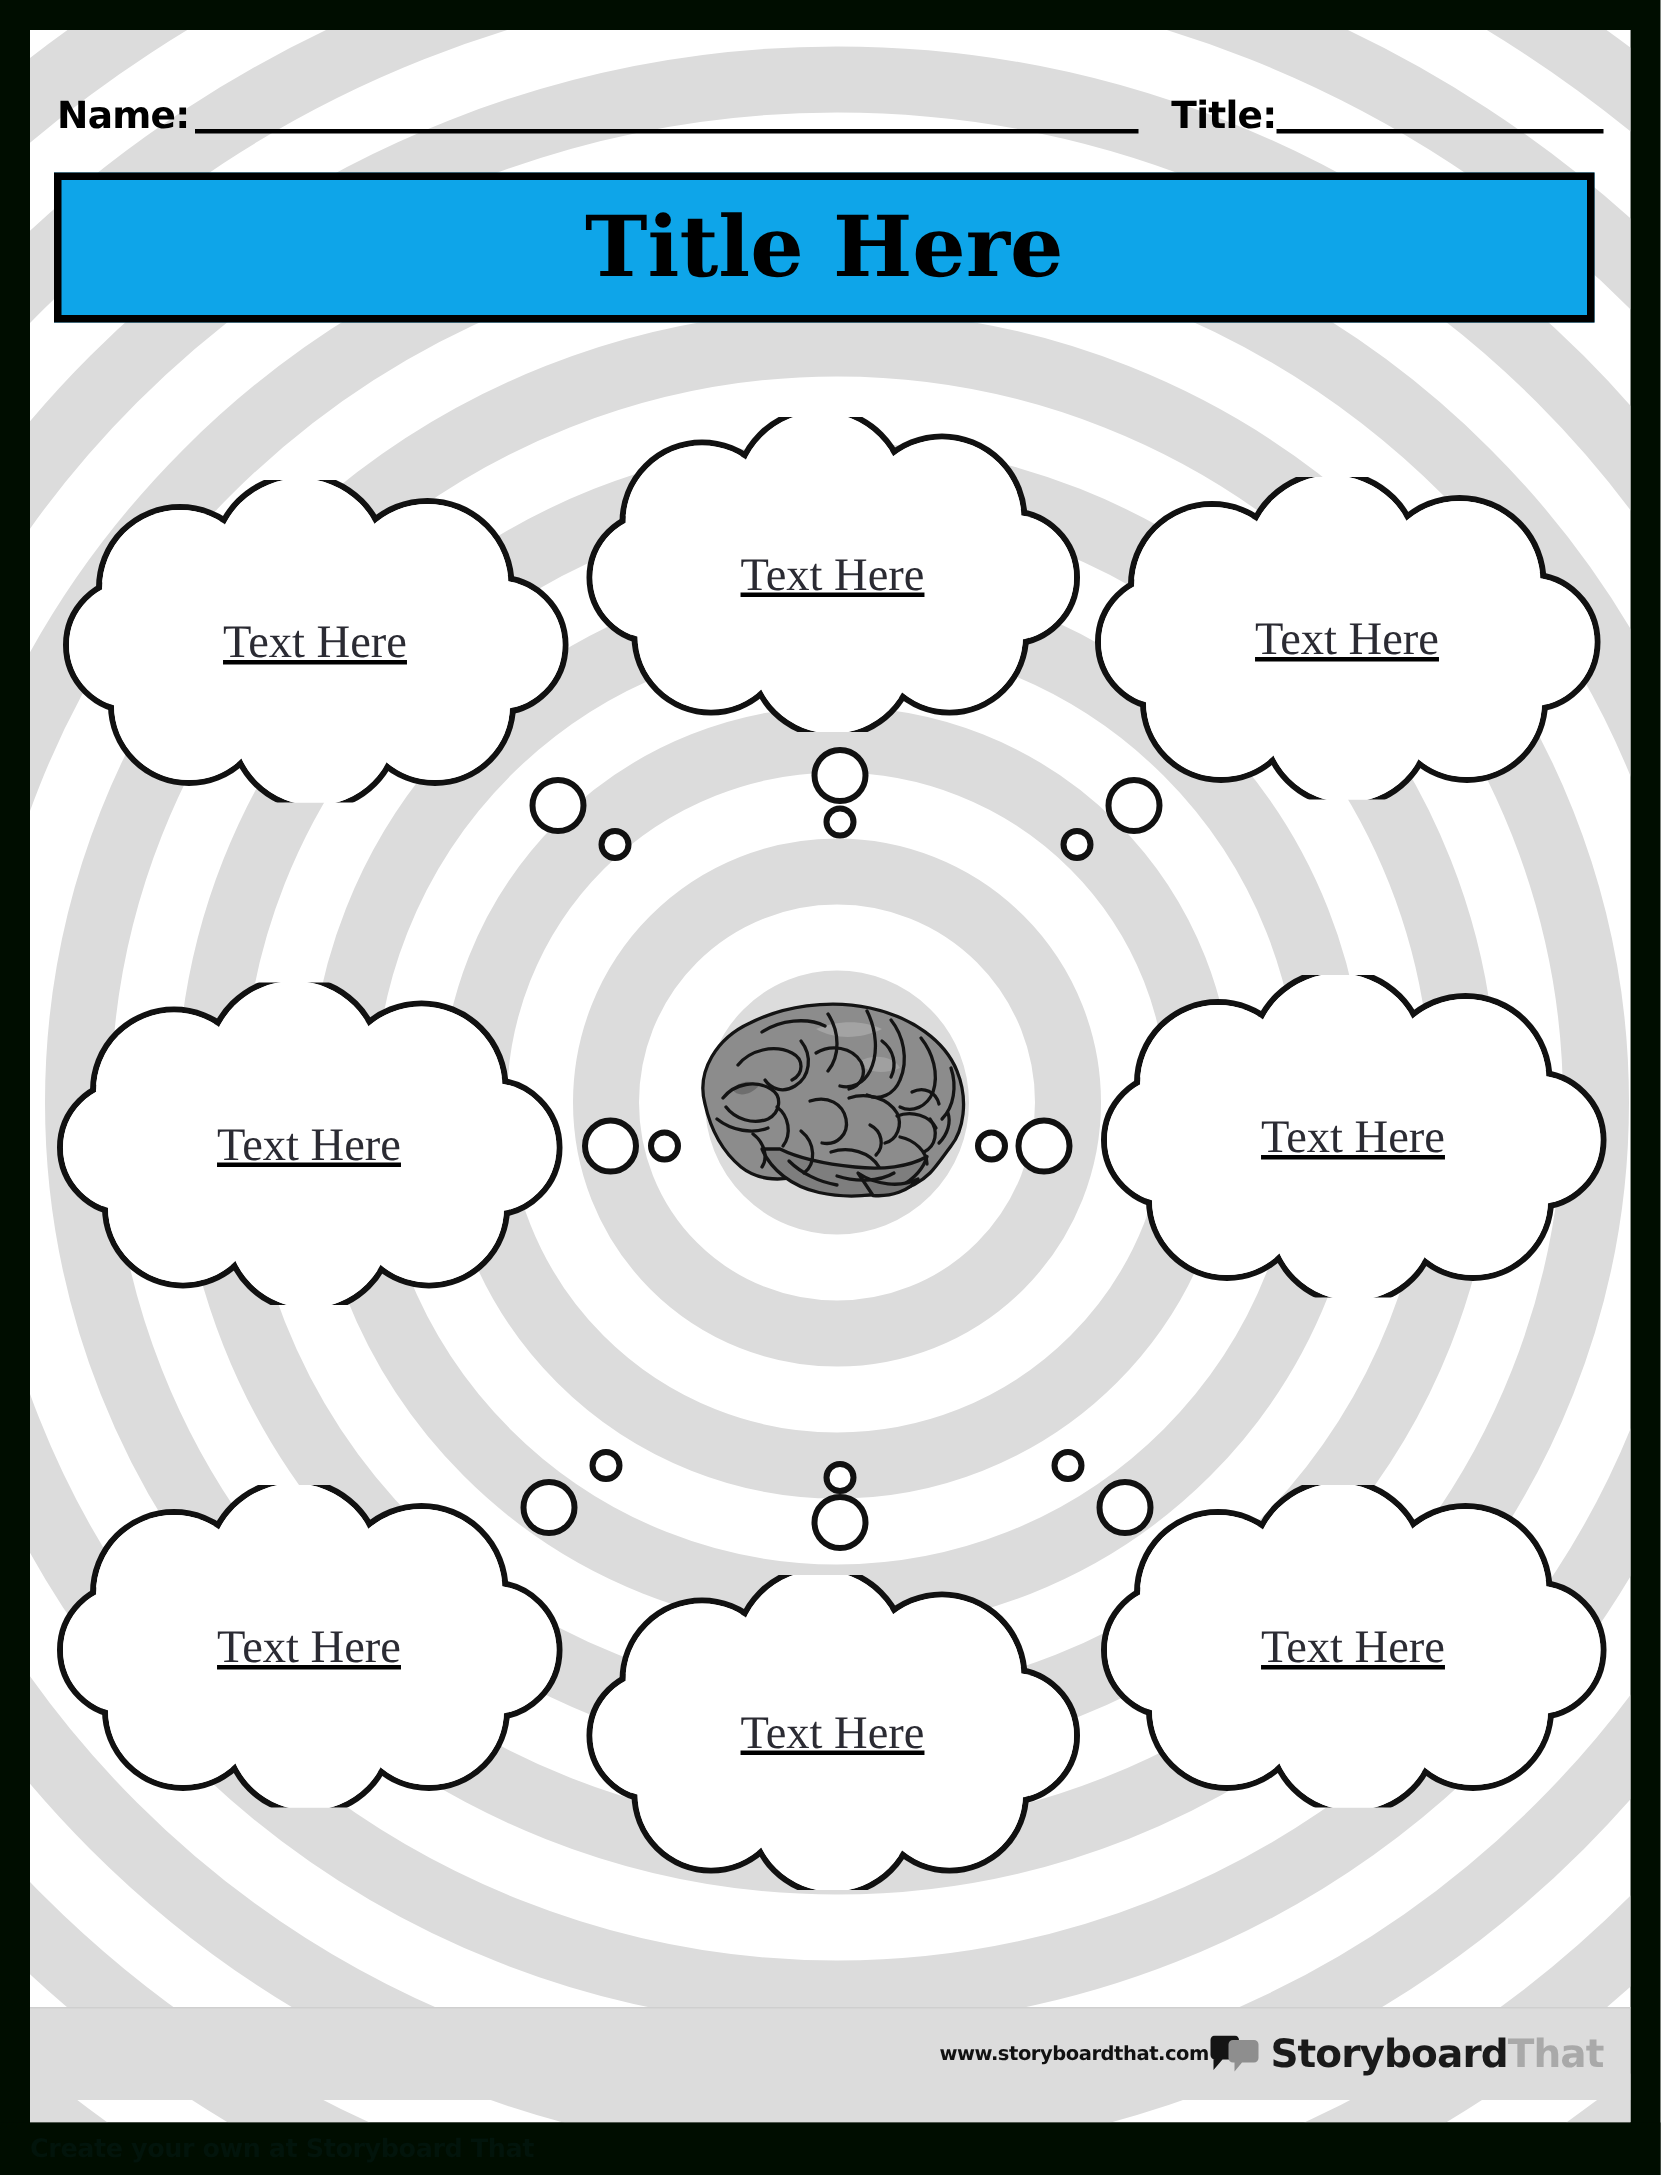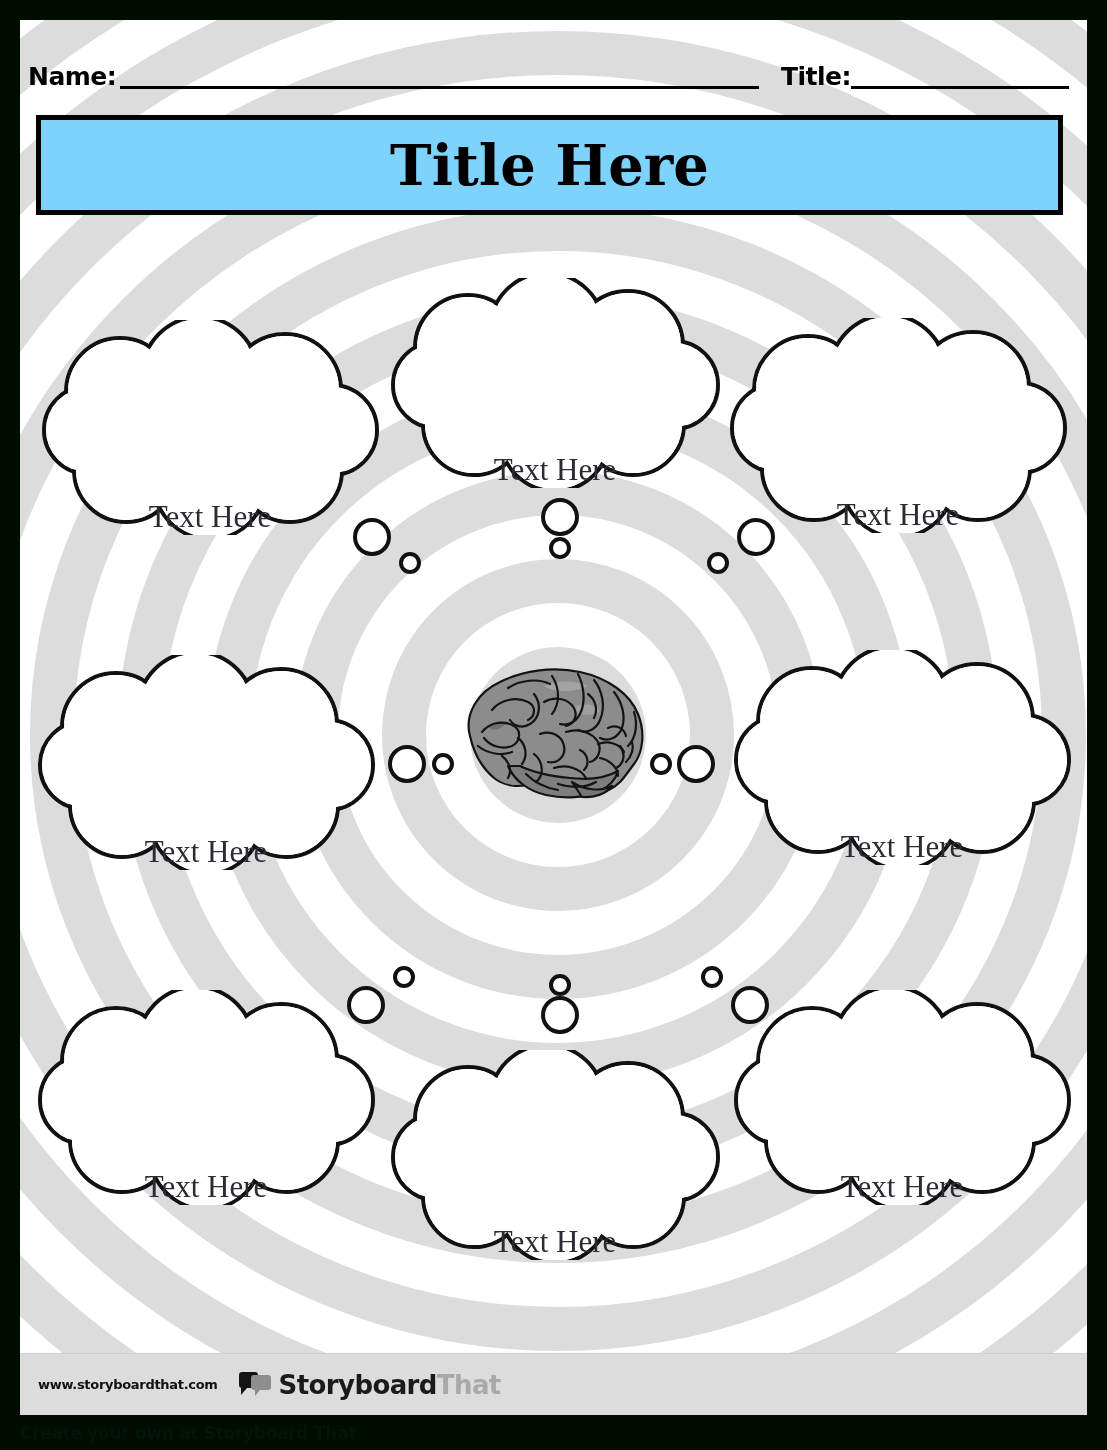--- a/index.html
+++ b/index.html
@@ -20,21 +20,21 @@
   .rings{
     position:absolute; left:0; top:0; width:1067px; height:1395px;
     overflow:hidden;
   }
   .rings svg{display:block;}
 
   
   .hdr{
     position:absolute; left:0; top:0; width:1067px; height:75px;
     display:flex; align-items:flex-end;
-    padding:0 18px 0 8px;
+    padding:0 18px 0 18px;
     box-sizing:border-box;
   }
   .hdr .lbl{
     font-family:"DejaVu Sans", sans-serif;
     font-weight:bold;
     font-size:25px;
     letter-spacing:-0.5px;
     color:#000;
     line-height:1;
     padding-bottom:6px;
@@ -46,41 +46,41 @@
     margin-bottom:6px;
   }
   .rule.name{ flex:1 1 auto; margin-left:4px; margin-right:22px;}
   .rule.date{ width:218px; margin-left:0px;}
 
   
   .titlebox{
     position:absolute;
     left:16px; top:95px;
     width:1027px; height:100px;
-    background:#7dd3fc;
+    background:#0ea5e9;
     border:5px solid #000;
     box-sizing:border-box;
     display:flex; align-items:center; justify-content:center;
   }
   .titlebox .ttl{
     font-family:"DejaVu Serif", serif;
     font-weight:bold;
     font-size:56px;
     color:#000;
     letter-spacing:0px;
     line-height:1;
   }
 
   
   .bubbles{
     position:absolute; left:0; top:0; width:1067px; height:1395px;
   }
   .bubble{
     position:absolute;
-    display:flex; align-items:flex-end; justify-content:center;
+    display:flex; align-items:center; justify-content:center;text-decoration:underline;
   }
   .bubble svg{position:absolute; left:0; top:0;}
   .bubble .btxt{
     position:relative;
     font-family:"Liberation Serif", serif;
     font-size:31px;
     color:#2b2b33;
     white-space:nowrap;
     z-index:2;
   }
@@ -91,28 +91,27 @@
   .brain{
     position:absolute;
     left:428px; top:638px;
     width:220px; height:155px;
   }
   .brain svg{display:block;}
 
   
   .footer{
     position:absolute;
-    left:0; bottom:0;
+    left:0; bottom:15px;
     width:1067px; height:62px;
     background:#dcdcdc;
     border-top:1px solid #cfcfcf;
-    display:flex; align-items:center; justify-content:flex-start;
+    display:flex; align-items:center; justify-content:flex-end;
     padding:0 18px;
     box-sizing:border-box;
-    gap:20px;
   }
   .footer .site{
     font-family:"DejaVu Sans", sans-serif;
     font-weight:bold;
     font-size:13px;
     letter-spacing:-0.3px;
     color:#111;
   }
   .logo{display:flex; align-items:center; gap:7px;font-weight:bold;}
   .logo .mark{position:relative; width:34px; height:26px;}

